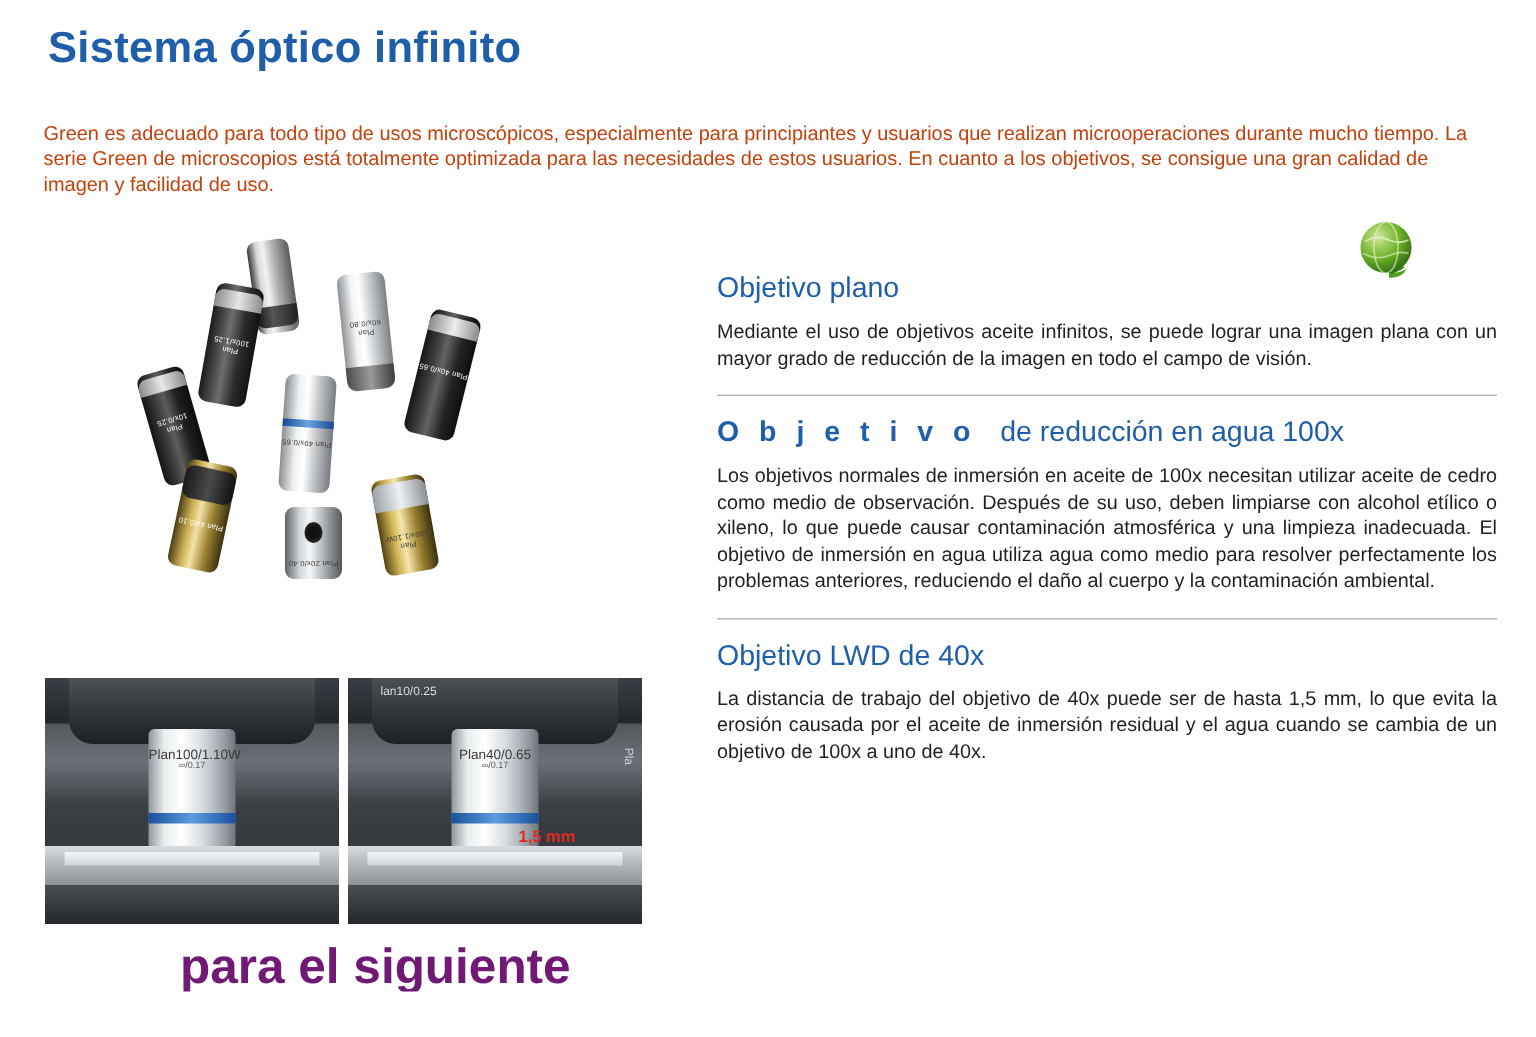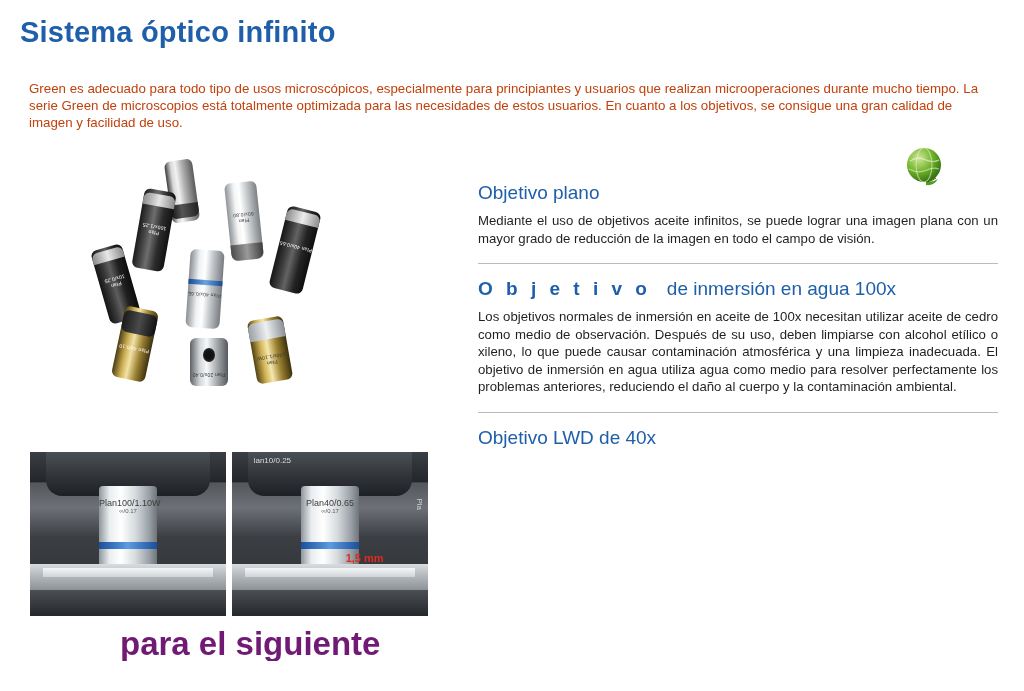--- a/index.html
+++ b/index.html
@@ -18,21 +18,21 @@
 
   .page {
     position: relative;
     width: 1024px;
     height: 691px;
   }
 
   
   .title {
     position: absolute;
-    left: 20px;
+    left: 32px;
     top: 16px;
     font-size: 29px;
     font-weight: bold;
     color: #1f5fa9;
     letter-spacing: 0.2px;
   }
 
   
   .intro {
     position: absolute;
@@ -339,29 +339,30 @@
     <div class="section">
       <h2>Objetivo plano</h2>
       <p>Mediante el uso de objetivos aceite infinitos, se puede lograr una imagen plana con un mayor grado de reducción de la imagen en todo el campo de visión.</p>
     </div>
 
     <hr class="rule">
 
     <div class="section">
       <h2 class="spaced">
         <span class="wide">O b j e t i v o</span>
-        &nbsp;&nbsp;<span>de inmersión en agua 100x</span>
+        &nbsp;&nbsp;<span>de reducción en agua 100x</span>
       </h2>
       <p>Los objetivos normales de inmersión en aceite de 100x necesitan utilizar aceite de cedro como medio de observación. Después de su uso, deben limpiarse con alcohol etílico o xileno, lo que puede causar contaminación atmosférica y una limpieza inadecuada. El objetivo de inmersión en agua utiliza agua como medio para resolver perfectamente los problemas anteriores, reduciendo el daño al cuerpo y la contaminación ambiental.</p>
     </div>
 
     <hr class="rule">
 
     <div class="section">
       <h2>Objetivo LWD de 40x</h2>
+      <p>La distancia de trabajo del objetivo de 40x puede ser de hasta 1,5 mm, lo que evita la erosión causada por el aceite de inmersión residual y el agua cuando se cambia de un objetivo de 100x a uno de 40x.</p>
     </div>
   </div>
 
   <div class="globe-wrap">
     <svg width="46" height="46" viewBox="0 0 46 46" aria-hidden="true">
       <defs>
         <radialGradient id="gsh" cx="35%" cy="30%" r="75%">
           <stop offset="0%" stop-color="#cfe89a"></stop>
           <stop offset="55%" stop-color="#6fb329"></stop>
           <stop offset="100%" stop-color="#2f6b10"></stop>

